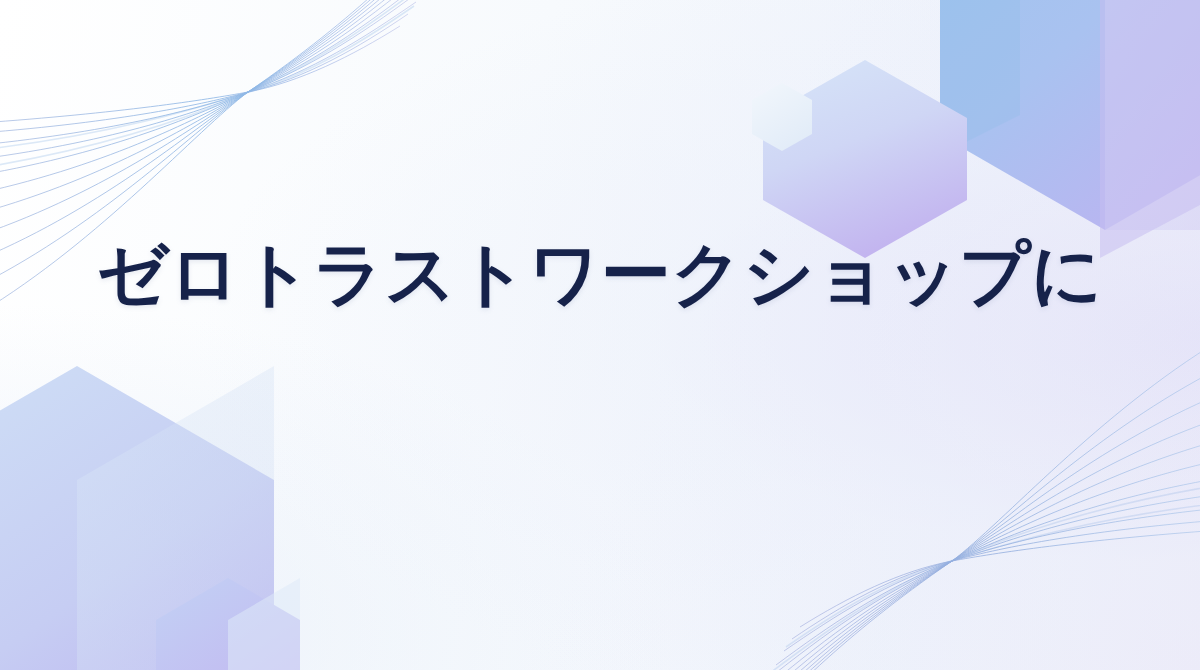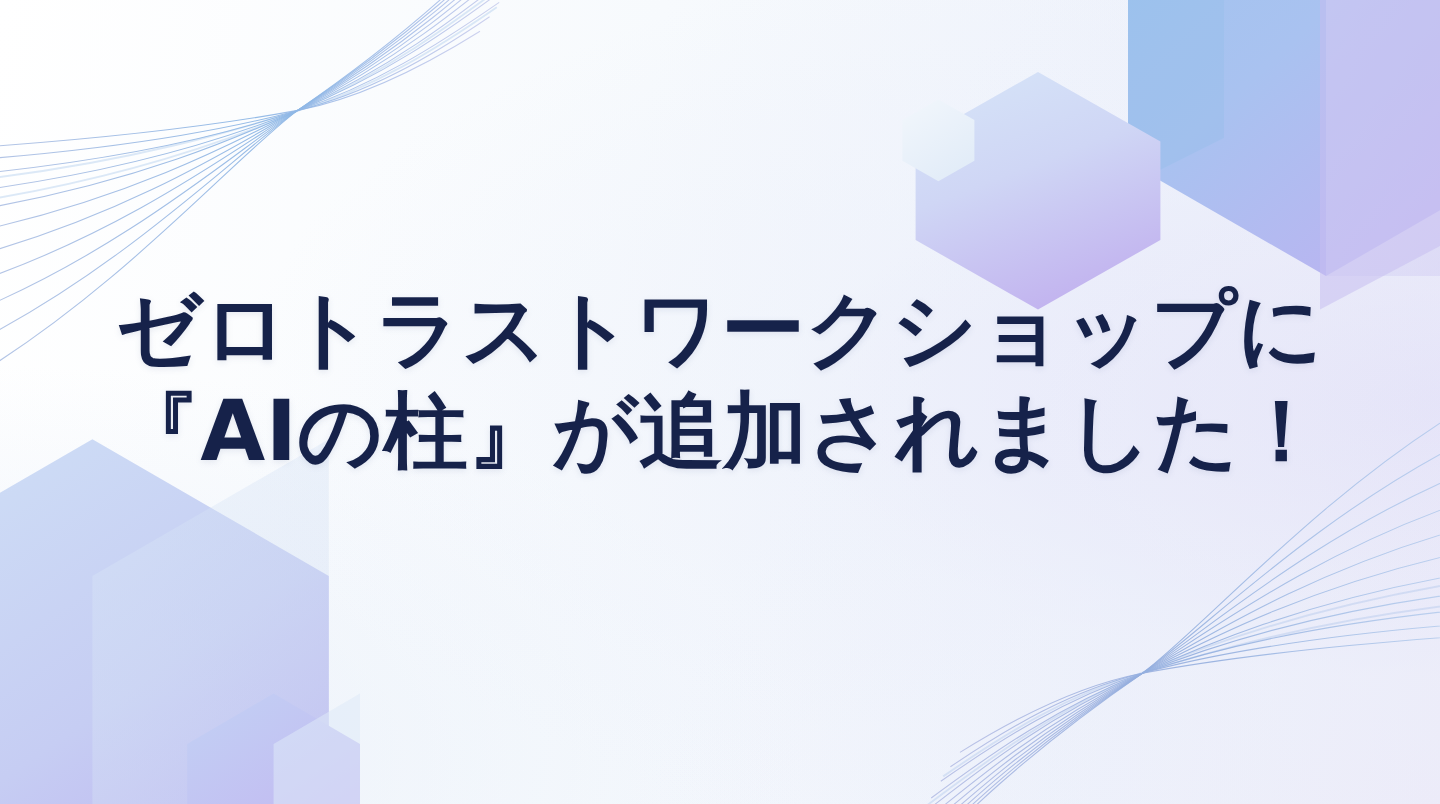--- a/index.html
+++ b/index.html
@@ -178,16 +178,15 @@
     </g>
 
     <g fill="none" stroke="#93b4e4" stroke-width="1.6" opacity="0.28">
       <path d="M 1220,485 C 1085,507 997,541 951,561 C 878,593 826,631 770,673"></path>
       <path d="M 1220,503 C 1083,519 996,547 951,561 C 890,579 838,611 786,647"></path>
     </g>
   </svg>
 
   <div class="headline">
     <span class="ln">ゼロトラストワークショップに</span>
-    <span class="ln">『AIの柱』が追加されました！</span>
   </div>
 
 </div>
 
 </body></html>

